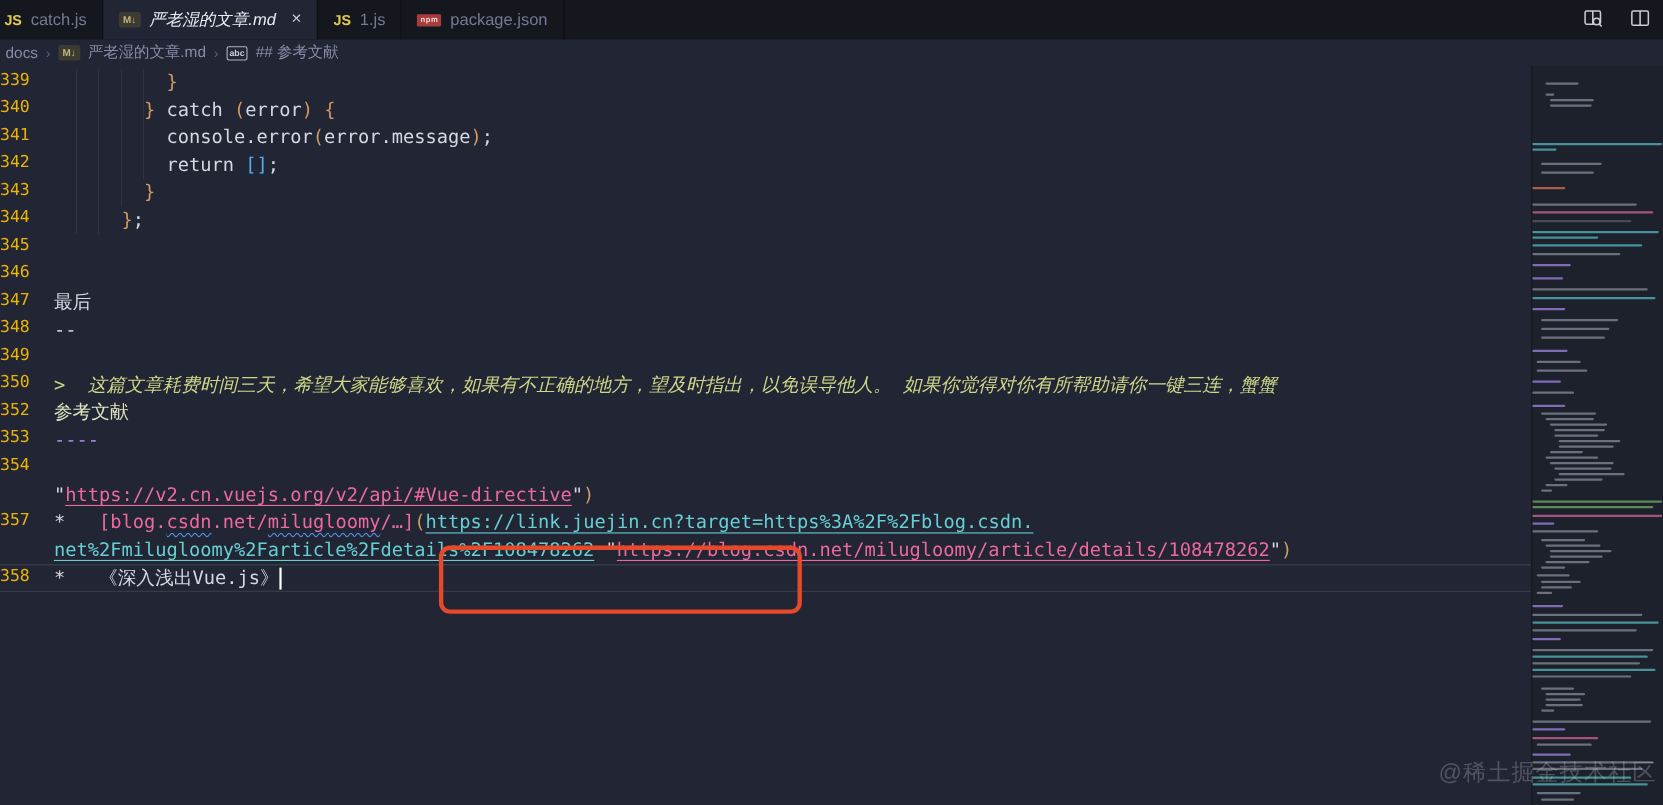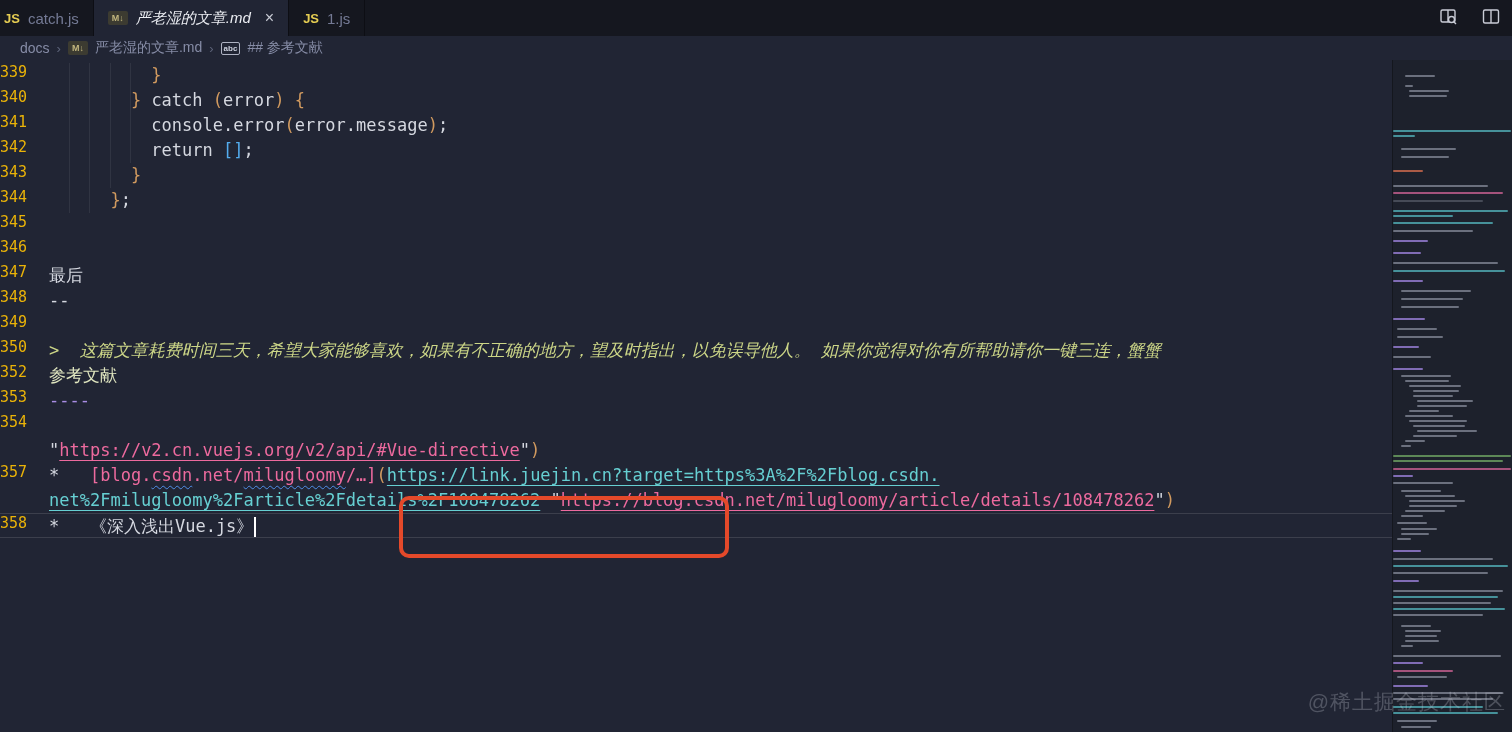--- a/index.html
+++ b/index.html
@@ -23,21 +23,21 @@
               background:#a63d3a; color:#f0d9d8; font-size:7px; line-height:11px;
               text-align:center; font-weight:bold; letter-spacing:0.5px; }
   .close-x { font-size:16px; color:#c9ccd6; margin-left:6px; cursor:pointer; }
   .editor-actions { position:absolute; right:8px; top:4px; display:flex; gap:16px; }
   .action-btn { width:26px; height:26px; display:flex; align-items:center;
                 justify-content:center; cursor:pointer; }
 
   
   .breadcrumb { position:absolute; left:0; top:36px; width:1512px; height:24px;
                 background:#212534; display:flex; align-items:center; gap:7px;
-                padding-left:20px; font-size:14px; color:#868ca6; }
+                padding-left:5px; font-size:14px; color:#868ca6; }
   .crumb { cursor:pointer; }
   .crumb-sep { color:#5d6379; font-size:13px; }
   .abc-icon { display:inline-block; border:1px solid #aeb2c2; border-radius:2px;
               color:#cdd1de; font-size:8px; padding:0 2px; height:13px; line-height:12px;
               font-weight:bold; }
 
   
   .editor { position:absolute; left:0; top:60px; width:1392px; height:672px;
             background:#212534; }
   .code-rows { position:absolute; left:0; top:3px; width:100%; }
@@ -96,20 +96,24 @@
     <span class="tab-label">catch.js</span>
   </div>
   <div class="tab active">
     <span class="md-icon">M↓</span>
     <span class="tab-label">严老湿的文章.md</span>
     <span class="close-x">×</span>
   </div>
   <div class="tab">
     <span class="js-icon">JS</span>
     <span class="tab-label">1.js</span>
+  </div>
+  <div class="tab">
+    <span class="npm-icon">npm</span>
+    <span class="tab-label">package.json</span>
   </div>
   <div class="editor-actions">
     <div class="action-btn">
       <svg width="20" height="20" viewBox="0 0 20 20" fill="none" stroke="#c9ccd6" stroke-width="1.4">
         <rect x="2" y="3" width="14" height="12" rx="1.5"></rect>
         <line x1="9" y1="3" x2="9" y2="15"></line>
         <circle cx="12.5" cy="12.5" r="3" fill="#15171f"></circle>
         <line x1="14.8" y1="14.8" x2="17" y2="17"></line>
       </svg>
     </div>

